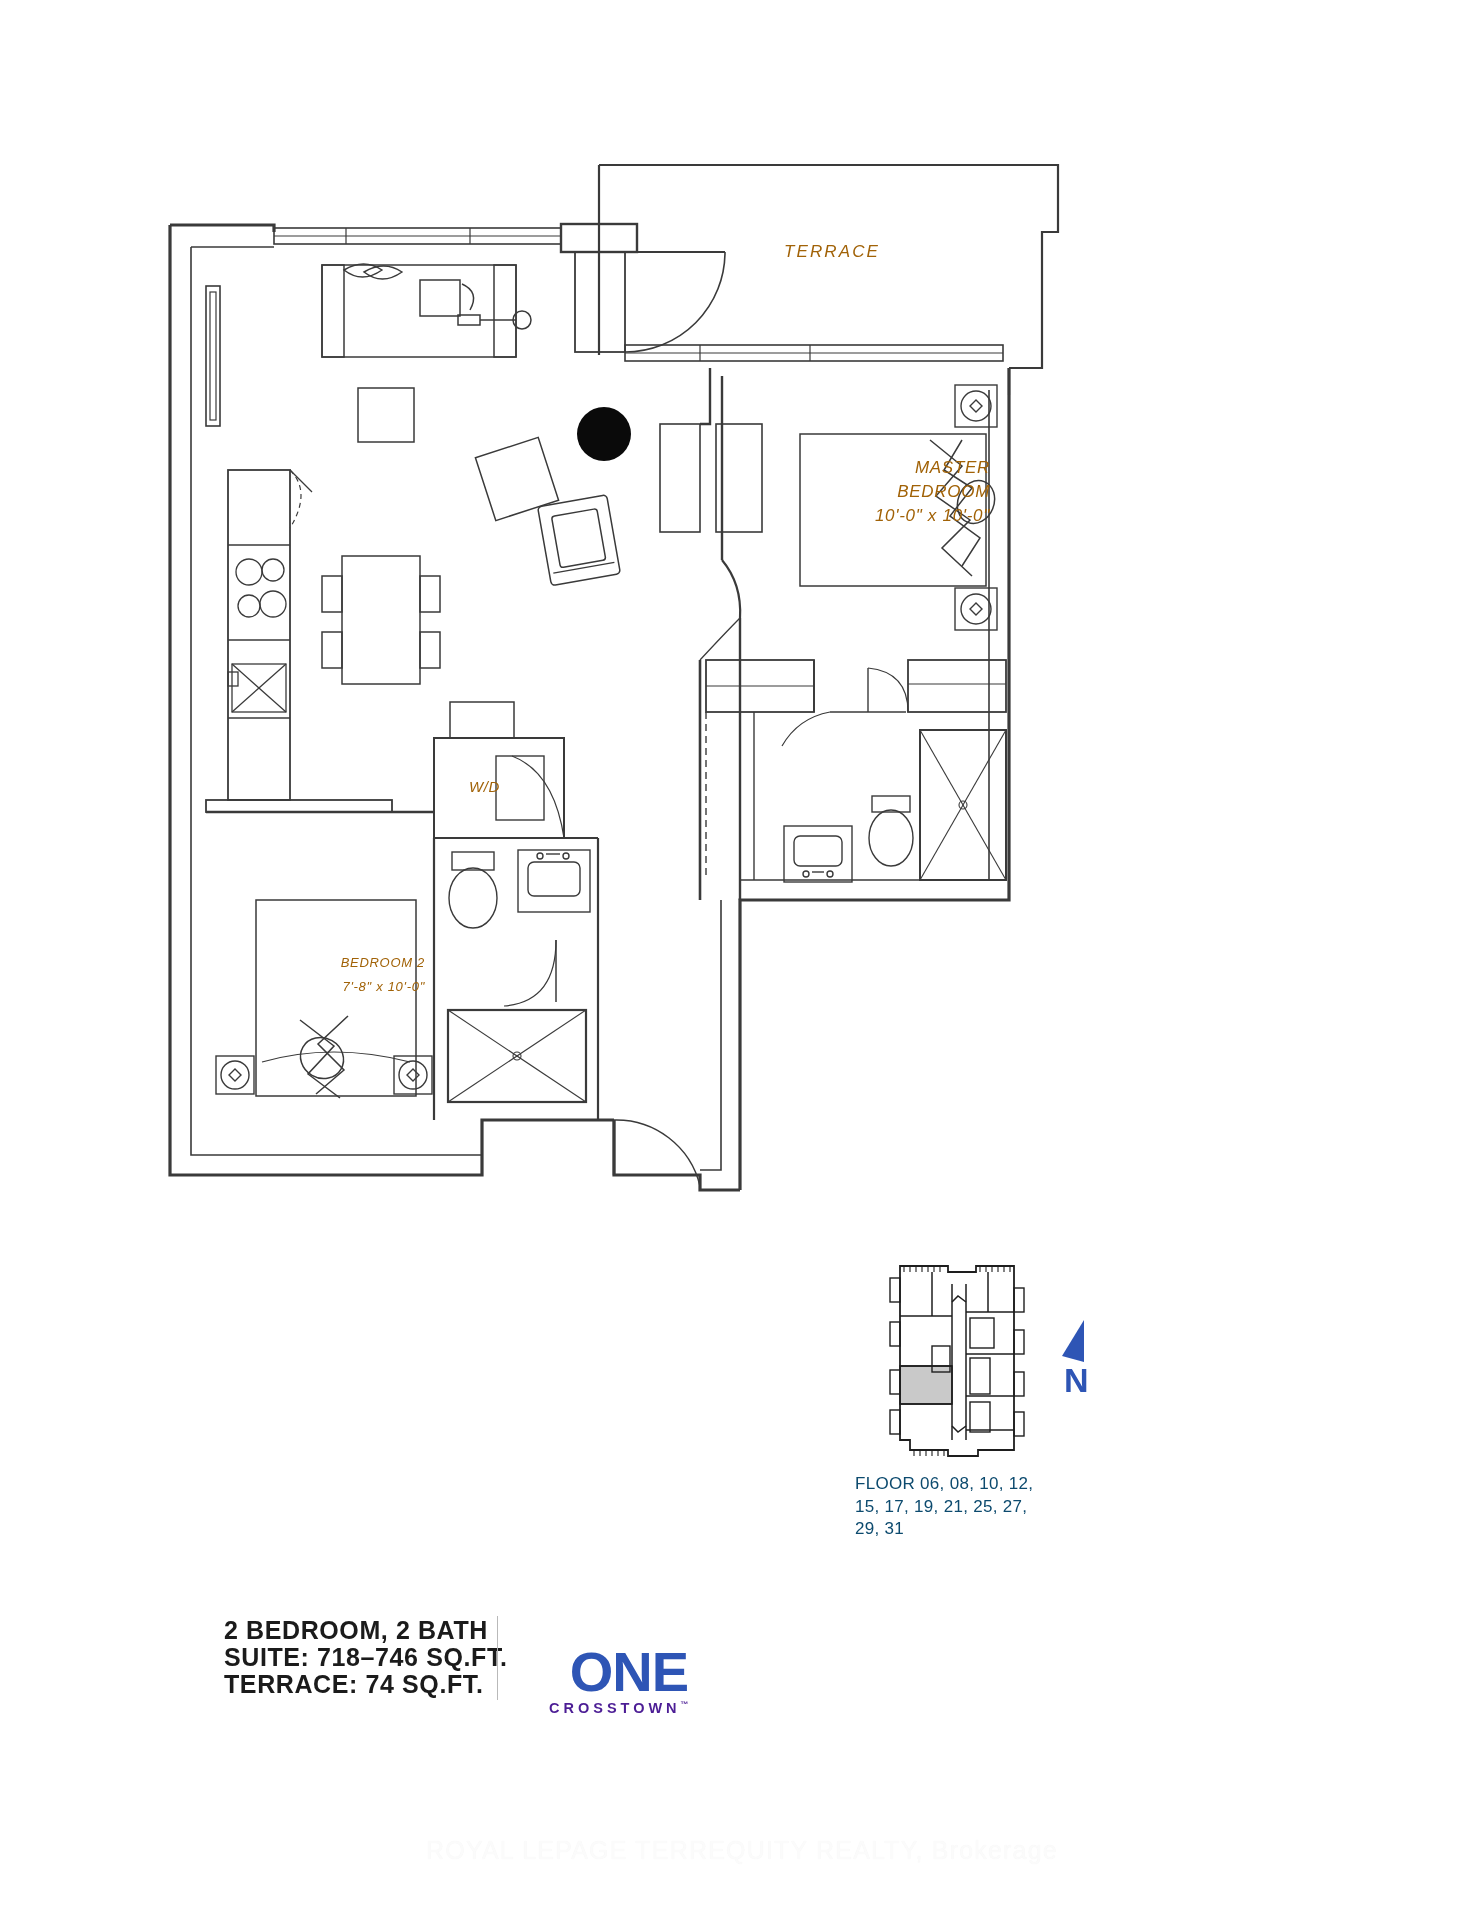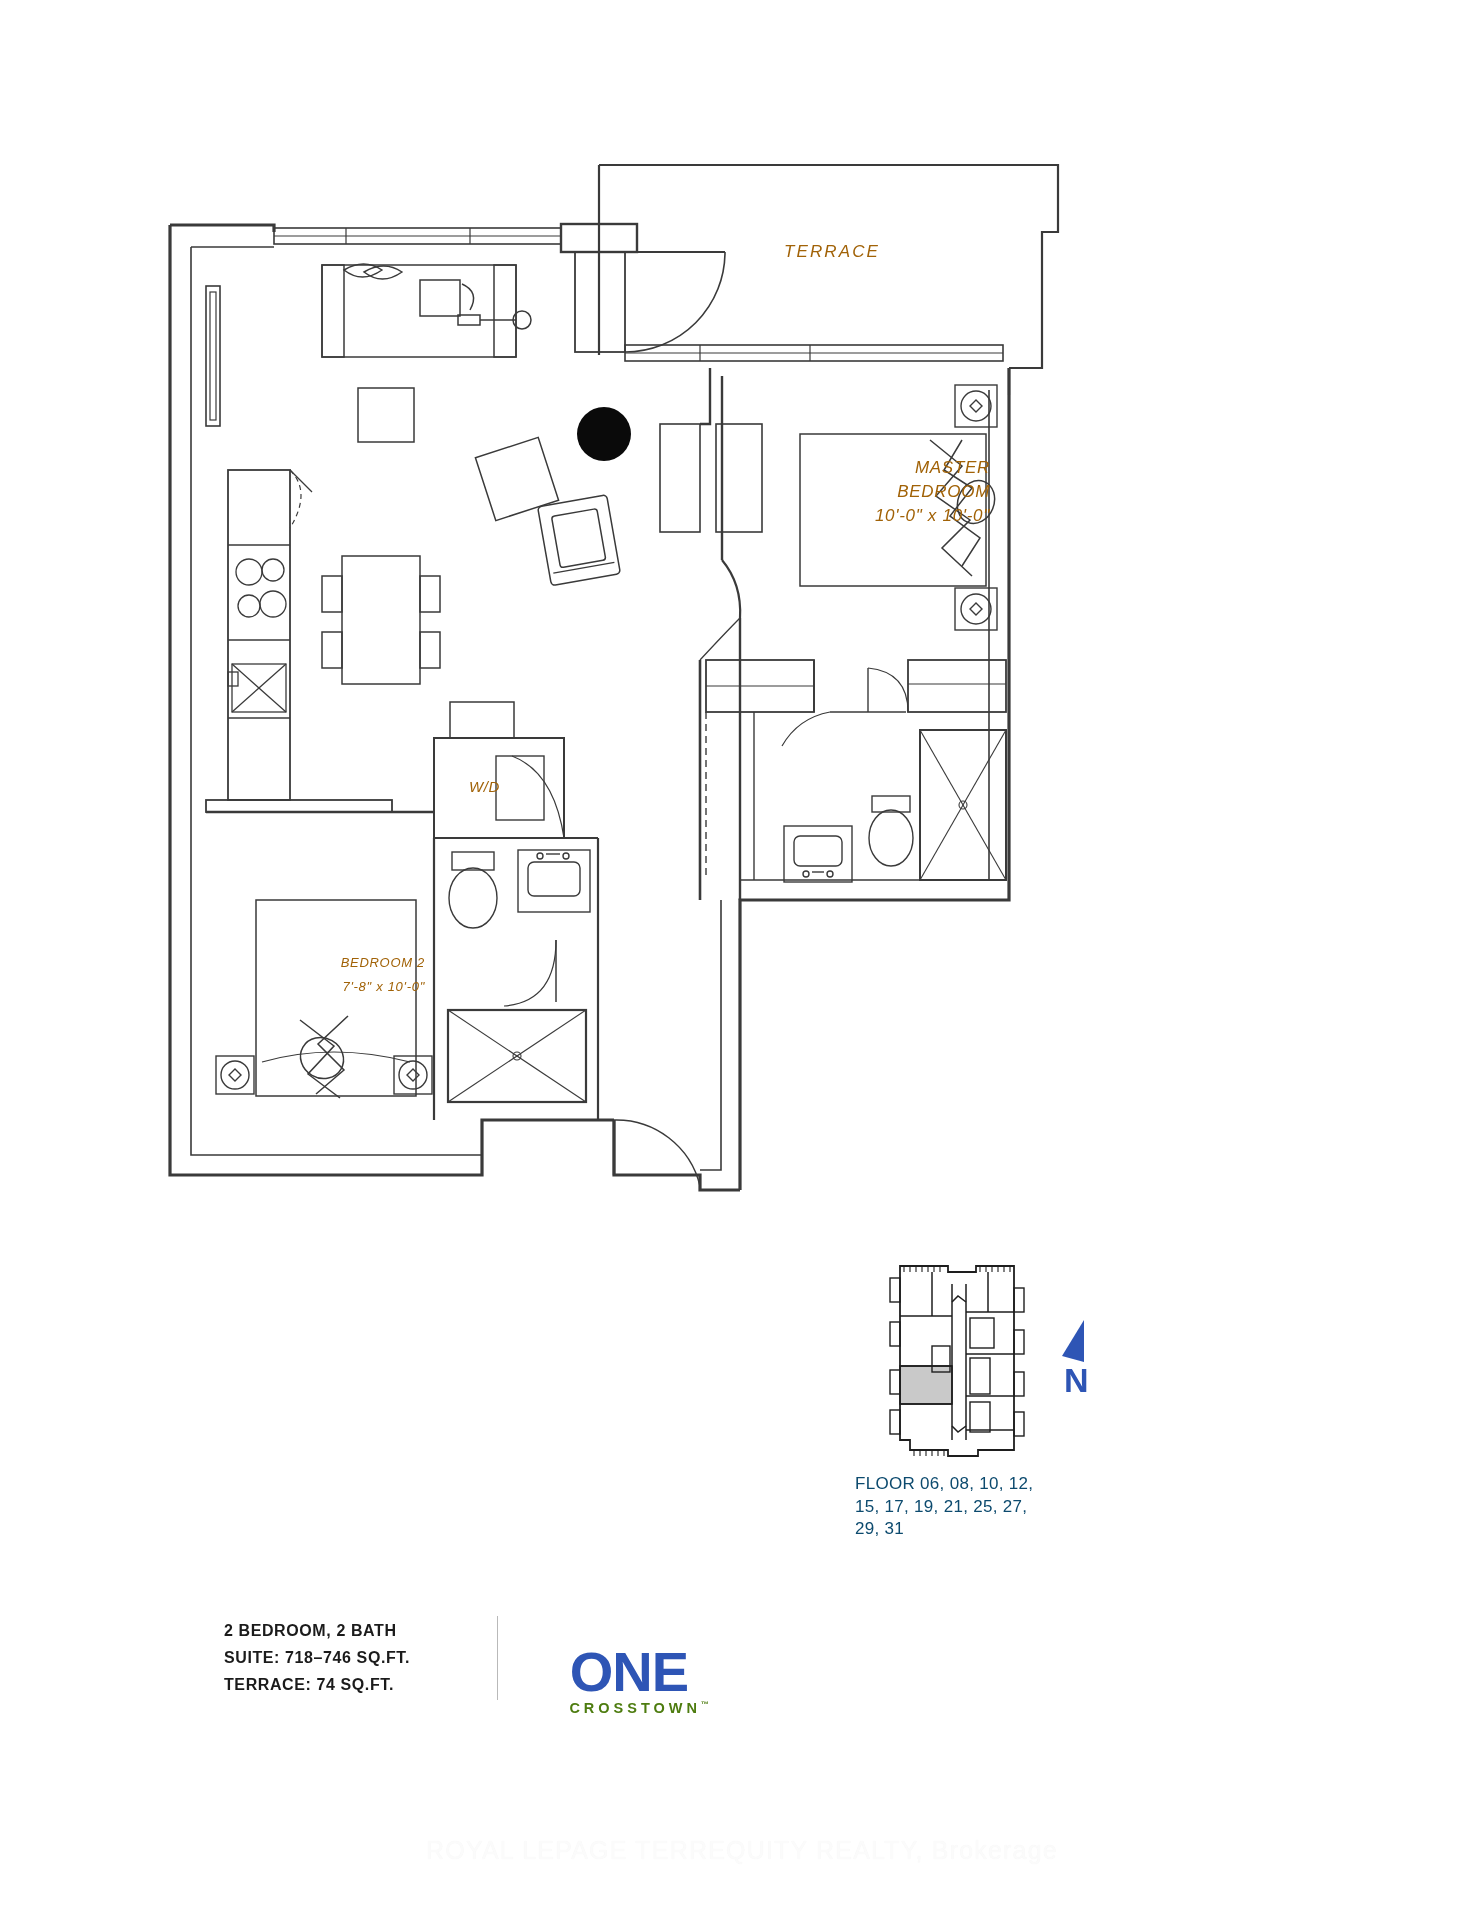--- a/index.html
+++ b/index.html
@@ -30,21 +30,21 @@
     height: 1920px;
   }
 
   
   .suite-info {
     position: absolute;
     left: 224px;
     top: 1617px;
     font-family: "Liberation Sans", sans-serif;
     font-weight: bold;
-    font-size: 16px;
+    font-size: 25px;
     line-height: 27px;
     letter-spacing: 0.6px;
     color: #1b1b1b;
     white-space: nowrap;
   }
   .suite-info div { white-space: nowrap; }
 
   .divider-vert {
     position: absolute;
     left: 497px;
@@ -70,22 +70,22 @@
     color: #2e55b5;
     line-height: 58px;
     text-align: center;
     margin-top: 35px;
   }
   .logo-sub {
     font-family: "Liberation Sans", sans-serif;
     font-weight: bold;
     font-size: 14.5px;
     letter-spacing: 4.0px;
-    color: #4d7c0f;
-    text-align: right;
+    color: #4c1d95;
+    text-align: left;
     margin-top: -1px;
     position: relative;
   }
   .logo-tm {
     font-size: 8px;
     vertical-align: super;
     letter-spacing: 0;
   }
 
   

